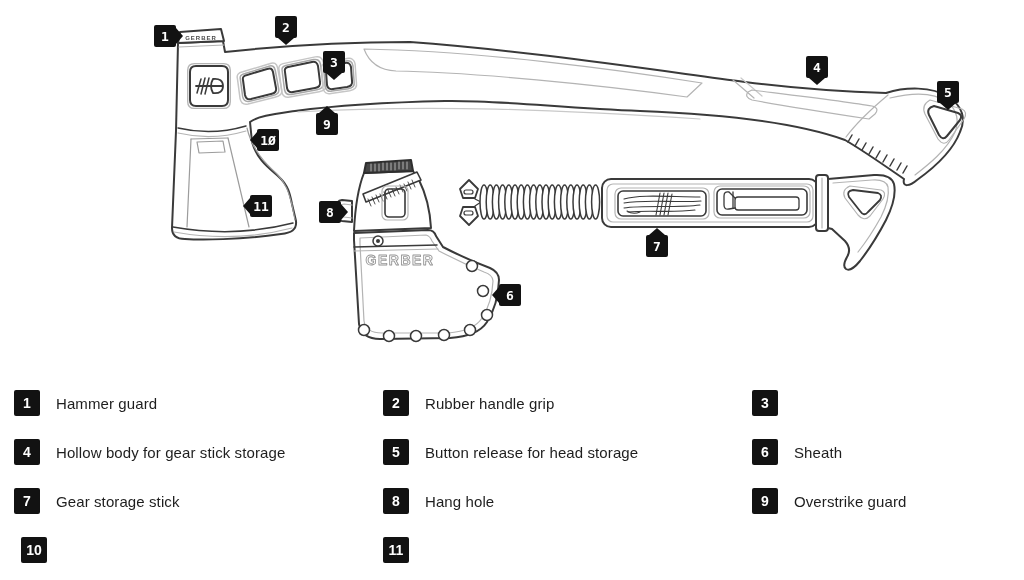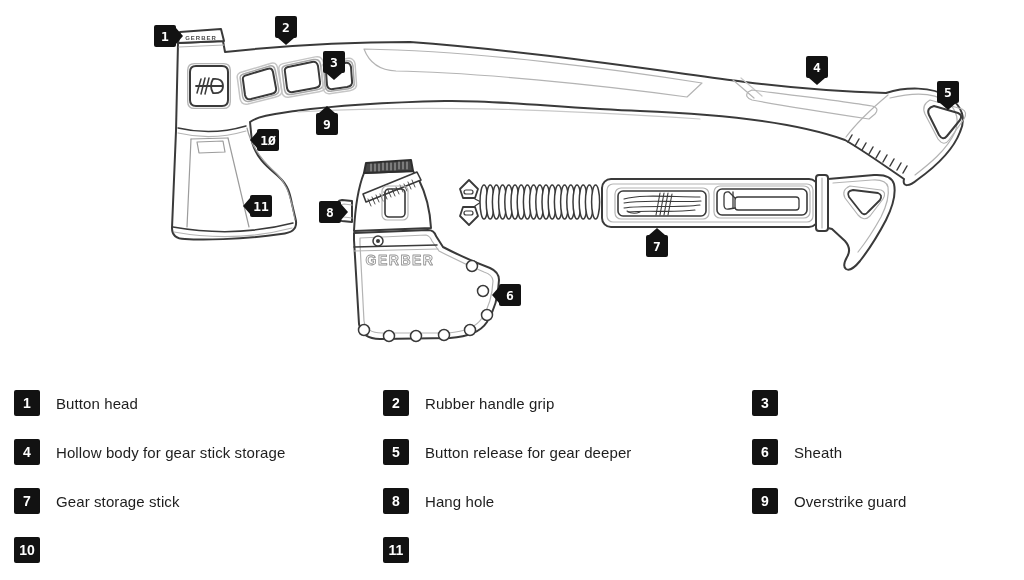--- a/index.html
+++ b/index.html
@@ -258,54 +258,54 @@
       <div class="marker" style="left: 250px; top: 195px;">
         <span>11</span>
         <span class="ptr ptr-left"></span>
       </div>
     </div>
 
   <div class="legend">
 
   <div class="legend-item" style="left: 14px; top: 390px;">
         <span class="badge">1</span>
-        <span class="llabel">Button head</span>
+        <span class="llabel">Hammer guard</span>
       </div>
       <div class="legend-item" style="left: 383px; top: 390px;">
         <span class="badge">2</span>
         <span class="llabel">Rubber handle grip</span>
       </div>
       <div class="legend-item" style="left: 752px; top: 390px;">
         <span class="badge">3</span>
       </div>
       <div class="legend-item" style="left: 14px; top: 439px;">
         <span class="badge">4</span>
         <span class="llabel">Hollow body for gear stick storage</span>
       </div>
       <div class="legend-item" style="left: 383px; top: 439px;">
         <span class="badge">5</span>
-        <span class="llabel">Button release for gear deeper</span>
+        <span class="llabel">Button release for head storage</span>
       </div>
       <div class="legend-item" style="left: 752px; top: 439px;">
         <span class="badge">6</span>
         <span class="llabel">Sheath</span>
       </div>
       <div class="legend-item" style="left: 14px; top: 488px;">
         <span class="badge">7</span>
         <span class="llabel">Gear storage stick</span>
       </div>
       <div class="legend-item" style="left: 383px; top: 488px;">
         <span class="badge">8</span>
         <span class="llabel">Hang hole</span>
       </div>
       <div class="legend-item" style="left: 752px; top: 488px;">
         <span class="badge">9</span>
         <span class="llabel">Overstrike guard</span>
       </div>
-      <div class="legend-item" style="left: 14px; top: 537px; flex-direction: column;">
+      <div class="legend-item" style="left: 21px; top: 537px; flex-direction: column;">
         <span class="badge">10</span>
       </div>
       <div class="legend-item" style="left: 383px; top: 537px;">
         <span class="badge">11</span>
       </div>
     </div>
 
 </div>
 
 </body></html>

